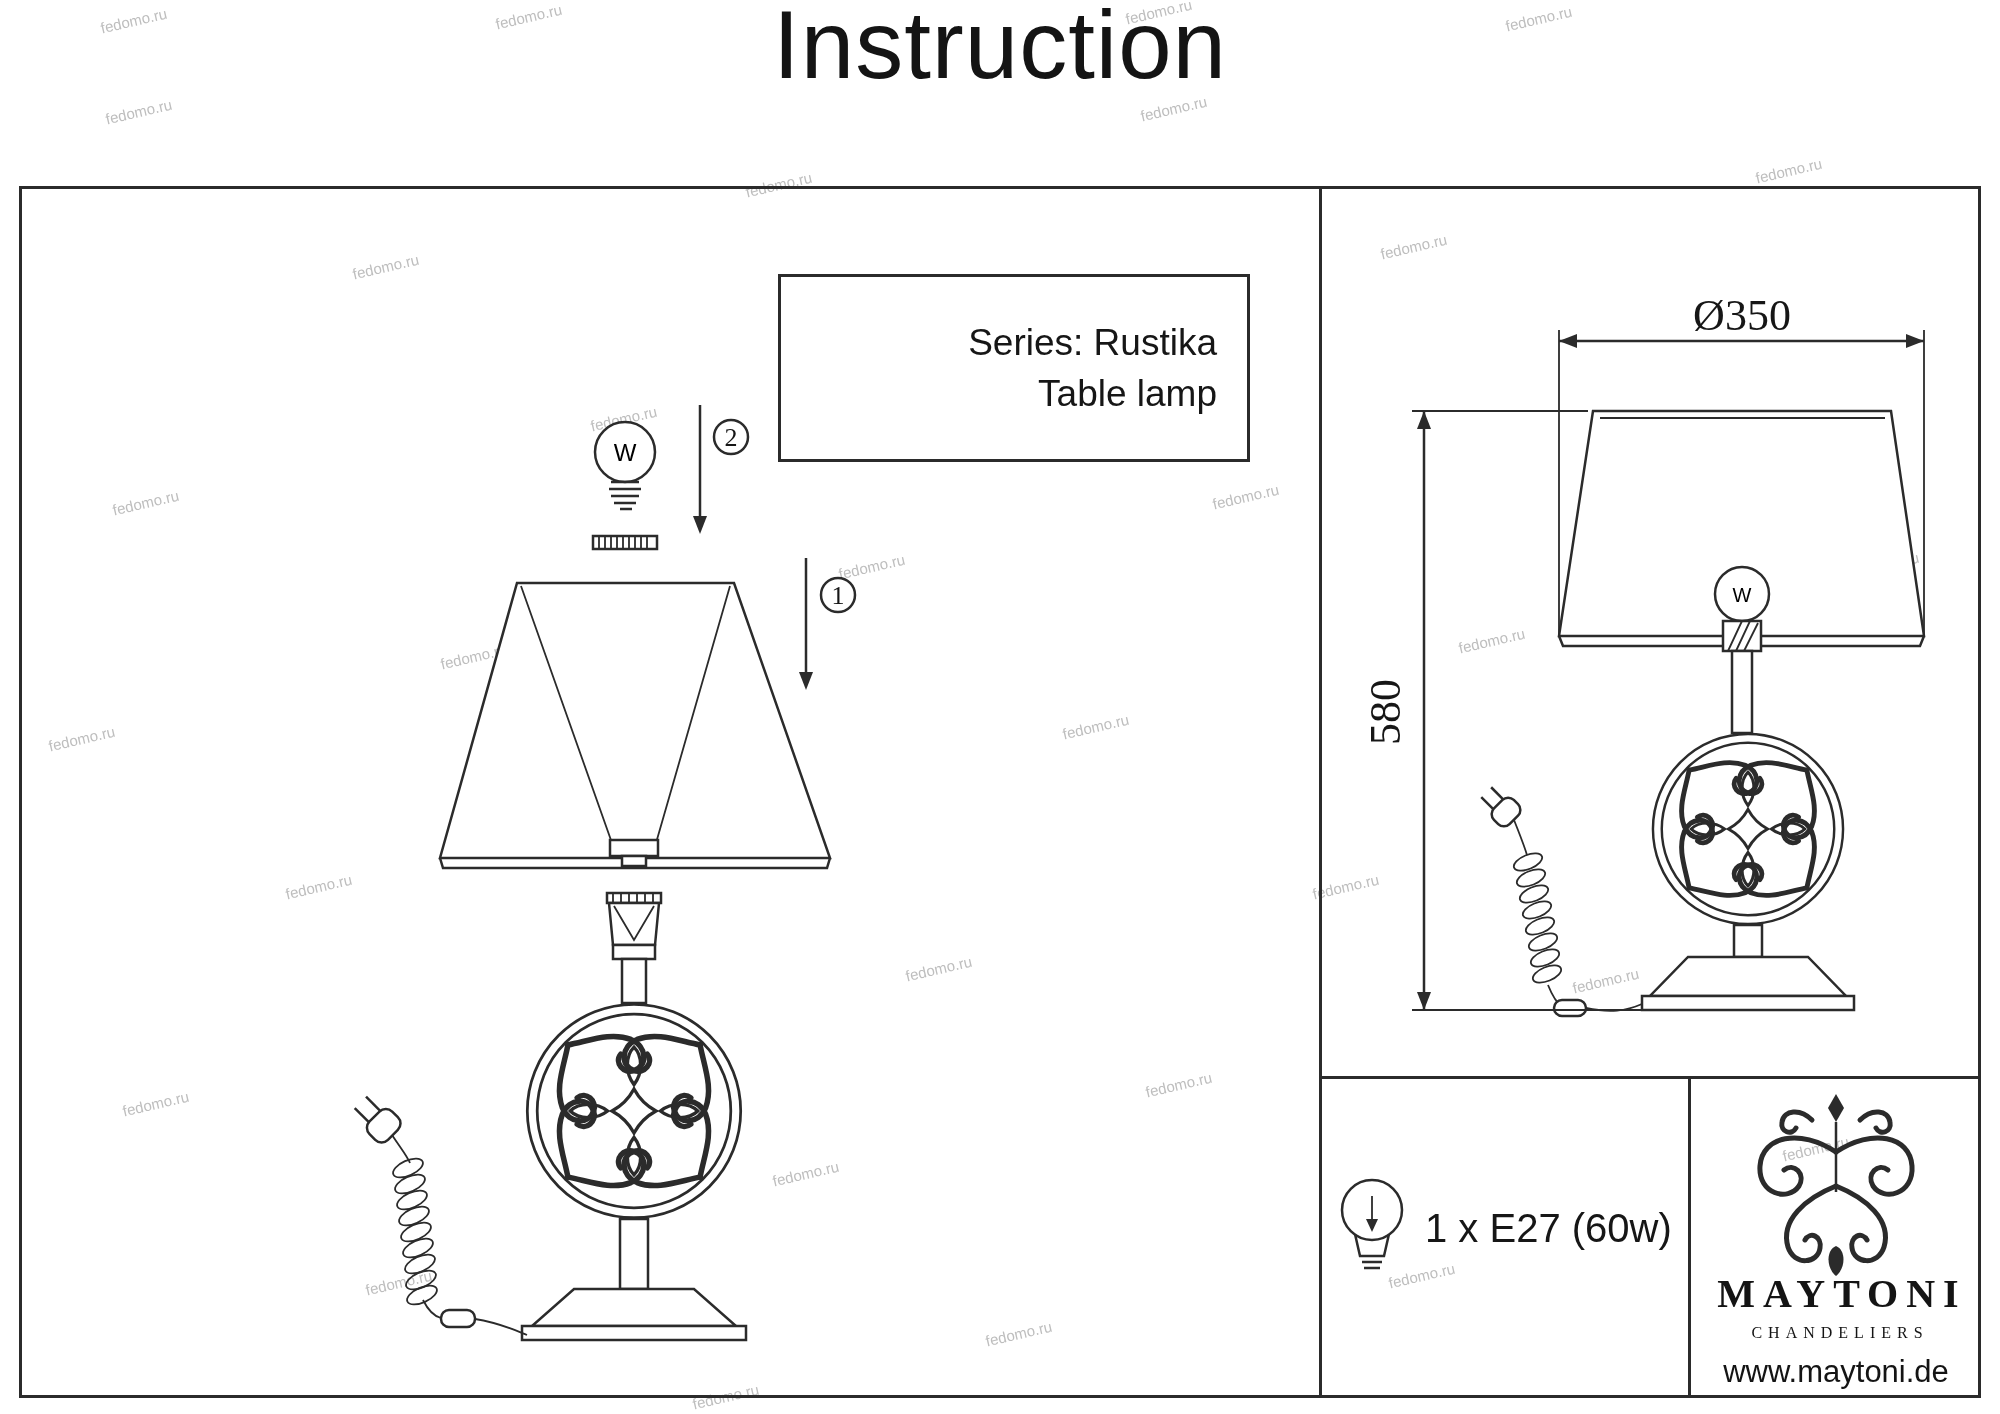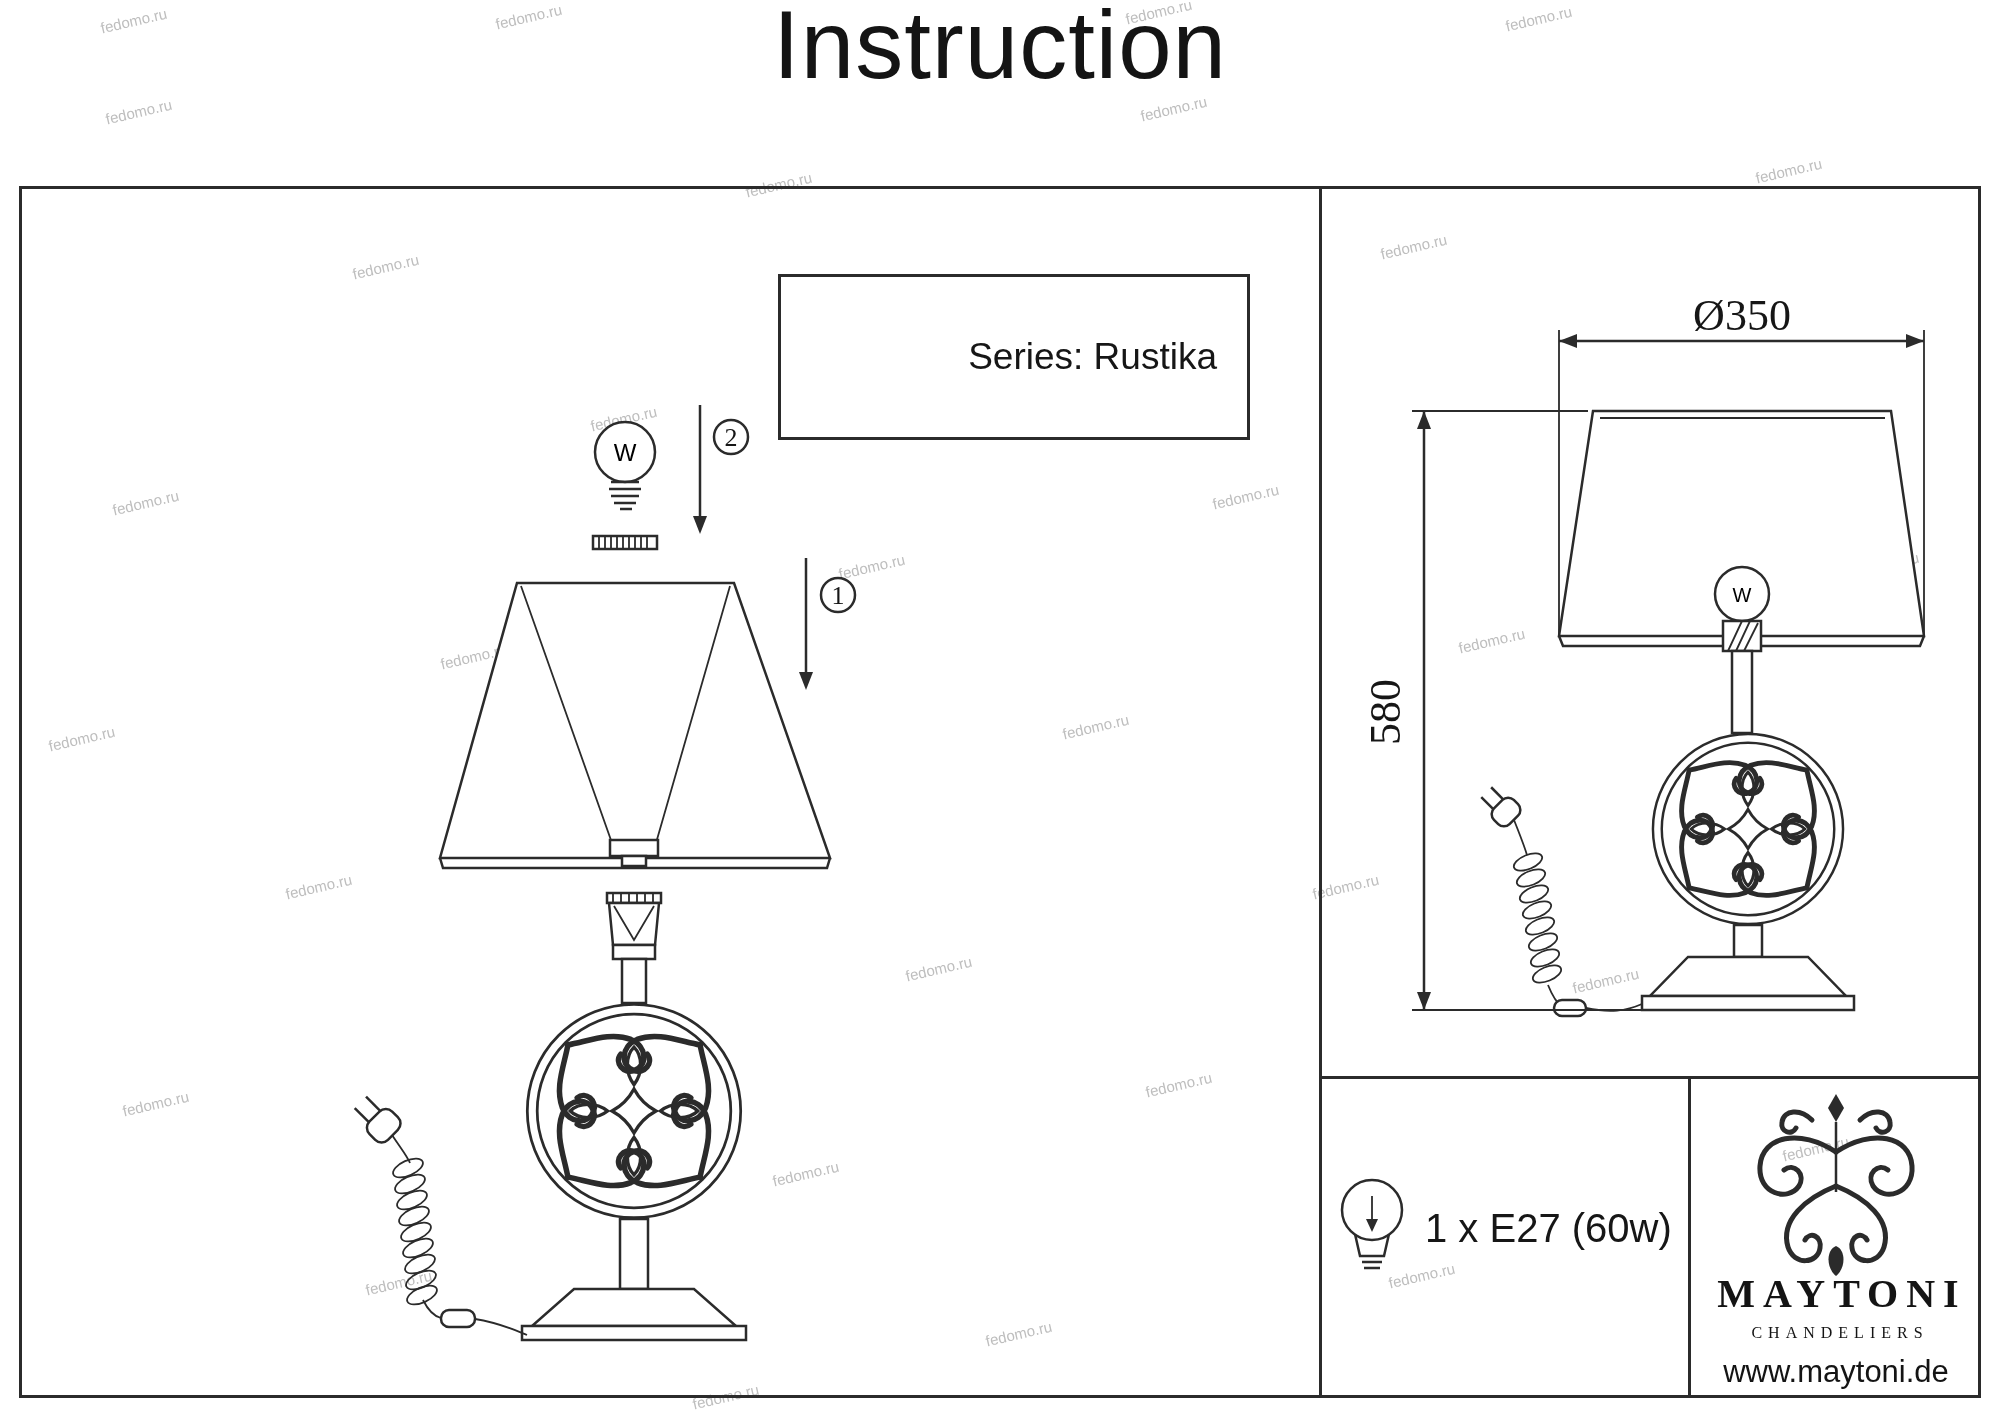--- a/index.html
+++ b/index.html
@@ -17,21 +17,21 @@
   }
   .outer-box {
     position:absolute; left:19px; top:186px; width:1962px; height:1212px;
     border:3px solid #2b2b2b; box-sizing:border-box;
   }
   .divider { position:absolute; background:#2b2b2b; }
   .v1 { left:1319px; top:186px; width:3px; height:1212px; }
   .h1 { left:1321px; top:1076px; width:660px; height:3px; }
   .v2 { left:1688px; top:1079px; width:3px; height:319px; }
   .info-box {
-    position:absolute; left:778px; top:274px; width:472px; height:166px;
+    position:absolute; left:778px; top:274px; width:472px; height:188px;
     border:3px solid #2b2b2b; box-sizing:border-box;
     display:flex; flex-direction:column; justify-content:center;
     text-align:right; padding-right:30px; font-size:37px; line-height:1.38; color:#161616;
   }
   svg.draw { position:absolute; left:0; top:0; }
   .ln   { stroke:#2b2b2b; fill:none; stroke-width:2.5; }
   .lnthin { stroke:#2b2b2b; fill:none; stroke-width:1.8; }
   .lnw  { stroke:#2b2b2b; fill:#ffffff; stroke-width:2.5; }
   .fillink { fill:#2b2b2b; stroke:none; }
   .orn  { stroke:#2b2b2b; fill:none; stroke-width:5; stroke-linecap:round; }
@@ -83,20 +83,21 @@
 
   <div class="title">Instruction</div>
 
   <div class="outer-box"></div>
   <div class="divider v1"></div>
   <div class="divider h1"></div>
   <div class="divider v2"></div>
 
   <div class="info-box">
     <div>Series: Rustika</div>
+    <div>Table lamp</div>
   </div>
 
   <svg class="draw" width="2000" height="1414" viewBox="0 0 2000 1414">
     <defs>
       <g id="orn-heart">
         <path class="orn" d="M0,-85 C-16,-74 -36,-66 -44,-48 C-50,-33 -38,-20 -26,-26 C-17,-30 -18,-44 -28,-45"></path>
         <path class="orn" d="M0,-85 C16,-74 36,-66 44,-48 C50,-33 38,-20 26,-26 C17,-30 18,-44 28,-45"></path>
       </g>
       <g id="orn-leaf">
           <path class="orn2" d="M0,-24 C-8,-34 -8,-50 0,-58 C8,-50 8,-34 0,-24 Z"></path>

